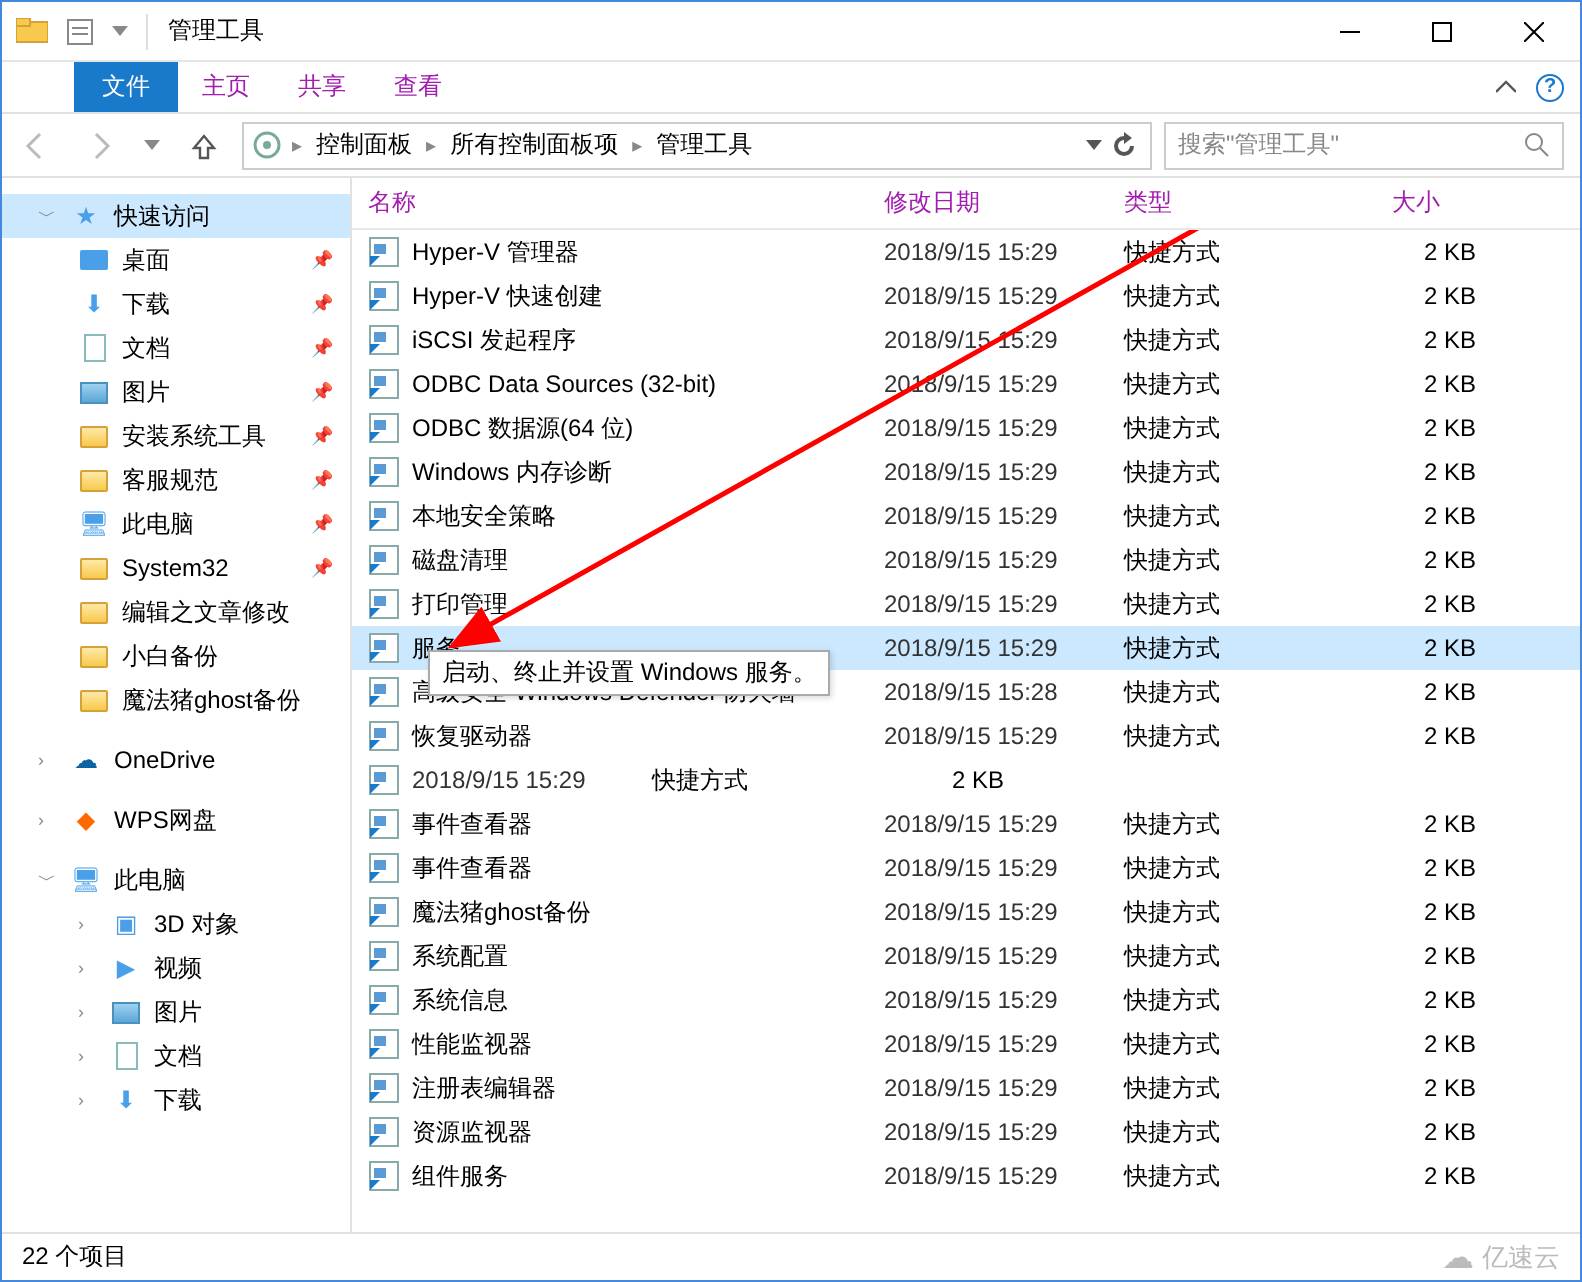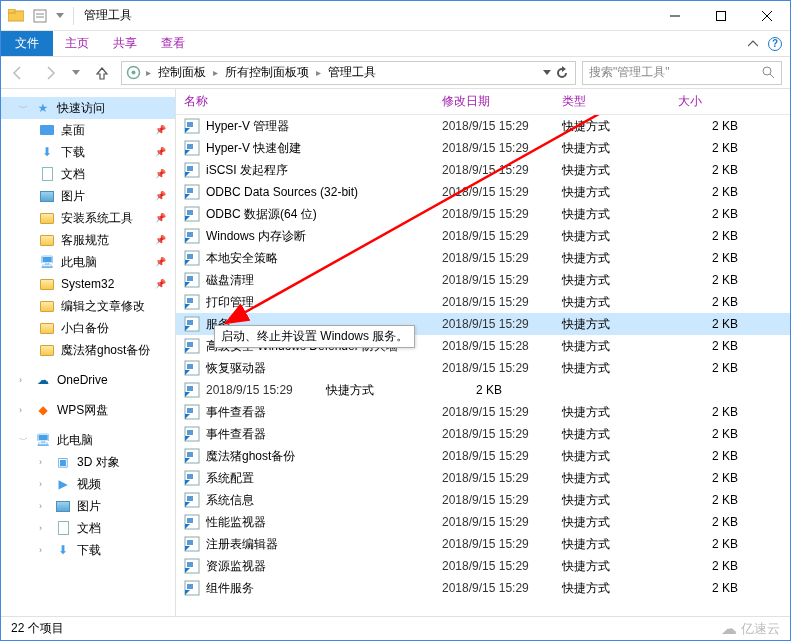--- a/index.html
+++ b/index.html
@@ -9,21 +9,21 @@
 .titlebar { height: 30px; display: flex; align-items: center; background: #fff; border-bottom: 1px solid #e5e5e5; }
 .titlebar .qat { display: flex; align-items: center; padding-left: 4px; gap: 2px; }
 .titlebar .qat-icon { width: 22px; height: 22px; display: flex; align-items: center; justify-content: center; color: #7a7a7a; }
 .titlebar .sep { width: 1px; height: 18px; background: #ddd; margin: 0 4px; }
 .titlebar .title { padding-left: 6px; }
 .titlebar .winbtns { margin-left: auto; display: flex; }
 .titlebar .winbtn { width: 46px; height: 30px; display: flex; align-items: center; justify-content: center; color: #333; }
 
 
 .ribbon { height: 26px; display: flex; align-items: stretch; background: #fff; border-bottom: 1px solid #e1e1e1; position: relative; }
-.ribbon .file-tab { background: #1979ca; color: #fff; padding: 10px 14px; display: flex; align-items: center; }
+.ribbon .file-tab { background: #1979ca; color: #fff; padding: 10px 14px; display: flex; align-items: center; margin-left: 36px; }
 .ribbon .tab { padding: 0 12px; display: flex; align-items: center; color: #a21caf; }
 .ribbon .right { margin-left: auto; display: flex; align-items: center; padding-right: 8px; gap: 10px; color: #666; }
 
 
 .addressrow { height: 32px; display: flex; align-items: center; padding: 0 8px 0 4px; gap: 6px; border-bottom: 1px solid #e1e1e1; }
 .navbtn { width: 26px; height: 26px; display: flex; align-items: center; justify-content: center; color: #bbb; }
 .navbtn.enabled { color: #333; }
 .addressbar { flex: 1; height: 24px; border: 1px solid #ccc; display: flex; align-items: center; padding: 0 2px; gap: 2px; }
 .addressbar .bc-icon { width: 18px; display: flex; align-items: center; justify-content: center; }
 .addressbar .crumb { padding: 0 3px; }
@@ -44,21 +44,21 @@
 .nav-item.quickaccess { background: #cce8ff; }
 .nav-item .pin { margin-left: auto; margin-right: 8px; color: #888; font-size: 9px; }
 .nav .spacer { height: 8px; }
 
 
 .list { flex: 1; position: relative; overflow: hidden; }
 .list-header { display: flex; height: 26px; border-bottom: 1px solid #e8e8e8; align-items: center; color: #a21caf; padding-left: 8px; }
 .col-name { width: 258px; }
 .col-date { width: 120px; }
 .col-type { width: 116px; }
-.col-size { width: 60px; text-align: left; }
+.col-size { width: 60px; text-align: center; }
 .rows { overflow-y: auto; height: calc(100% - 26px); position: relative; }
 .row { display: flex; height: 22px; align-items: center; padding-left: 8px; }
 .row.selected { background: #cce8ff; }
 .row .icon { width: 16px; height: 16px; margin-right: 6px; display: flex; align-items: center; justify-content: center; }
 .row .cell-name { width: 236px; white-space: nowrap; }
 .row .cell-date { width: 120px; color: #333; }
 .row .cell-type { width: 116px; }
 .row .cell-size { width: 60px; text-align: right; }
 
 

